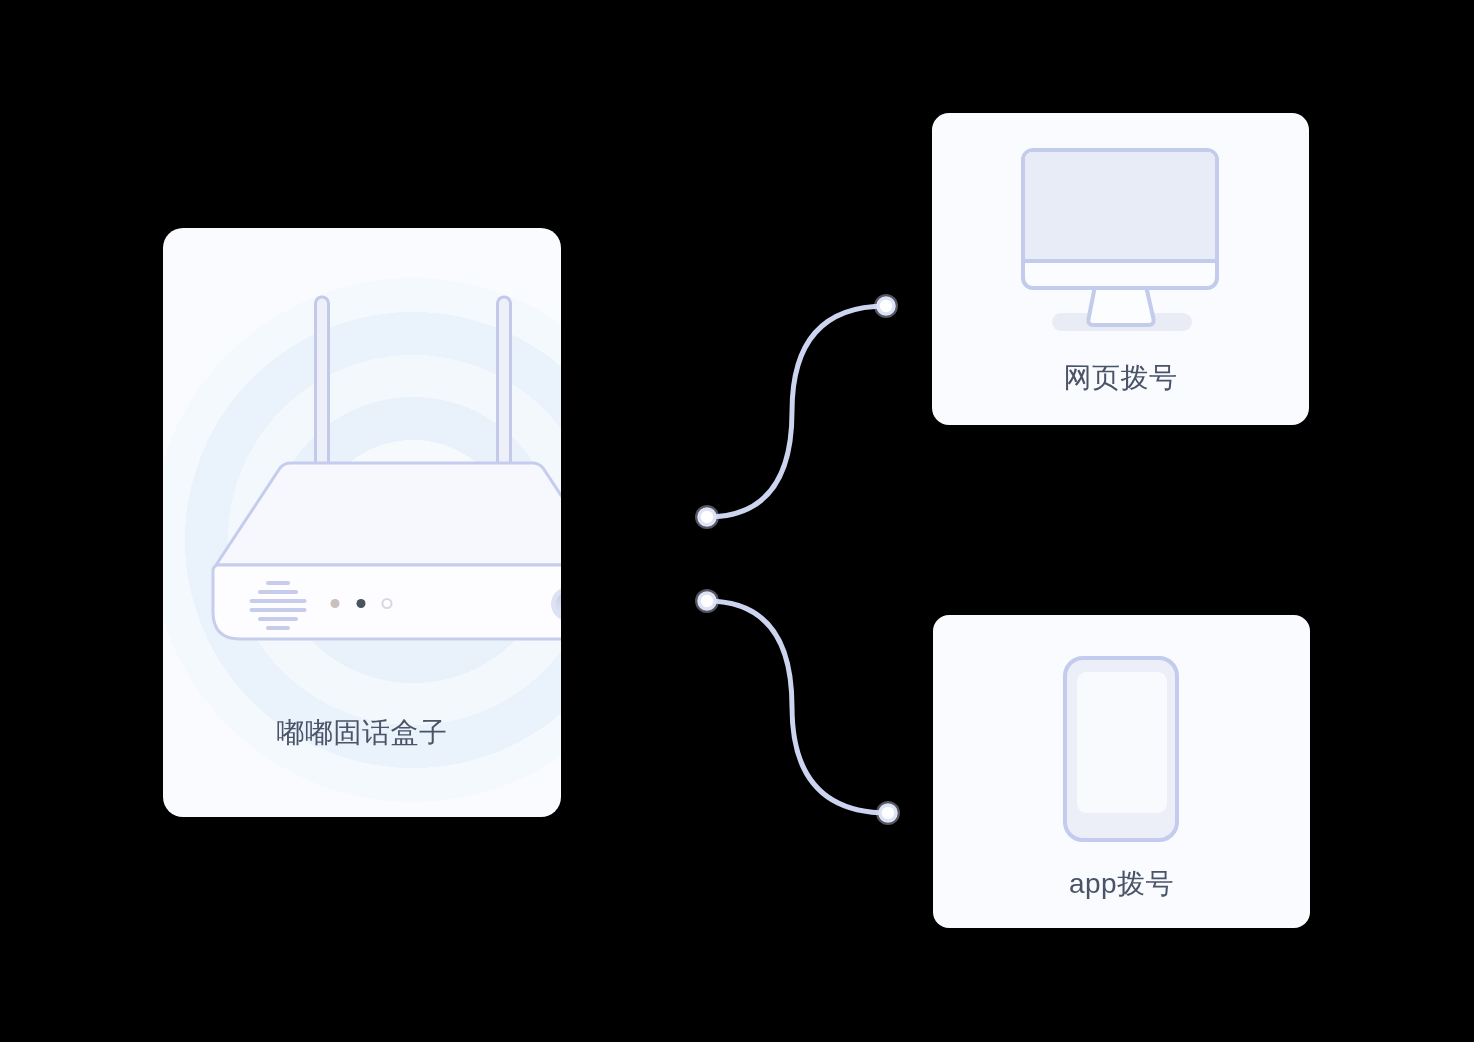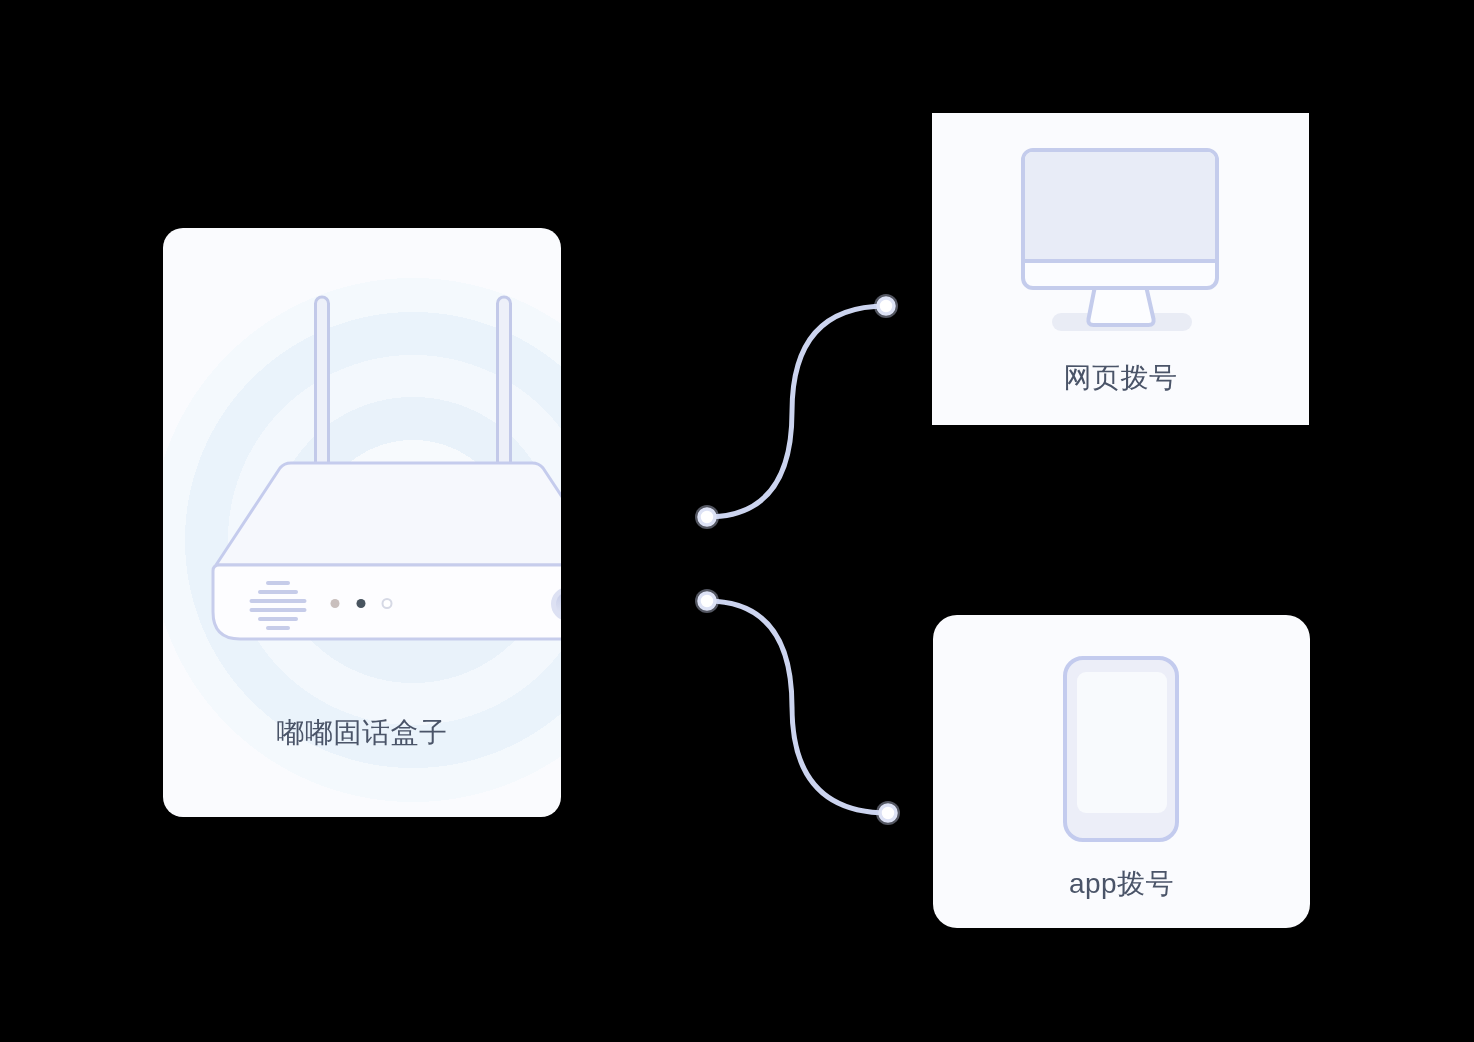--- a/index.html
+++ b/index.html
@@ -43,26 +43,26 @@
         #f3f8fd 143px 185px,
         #eaf3fb 185px 228px,
         #f4f9fd 228px 262px,
         #fafbfe 262px),
       #fafbfe;
     overflow: hidden;
   }
   .card-web {
     left: 932px; top: 113px;
     width: 377px; height: 312px;
-    border-radius: 0;
+    border-radius: 17px;
   }
   .card-app {
     left: 933px; top: 615px;
     width: 377px; height: 313px;
-    border-radius: 24px;
+    border-radius: 16px;
   }
   .icon-svg {
     position: absolute;
     left: 0; top: 0;
     display: block;
   }
   .card-label {
     position: absolute;
     left: 0;
     width: 100%;

